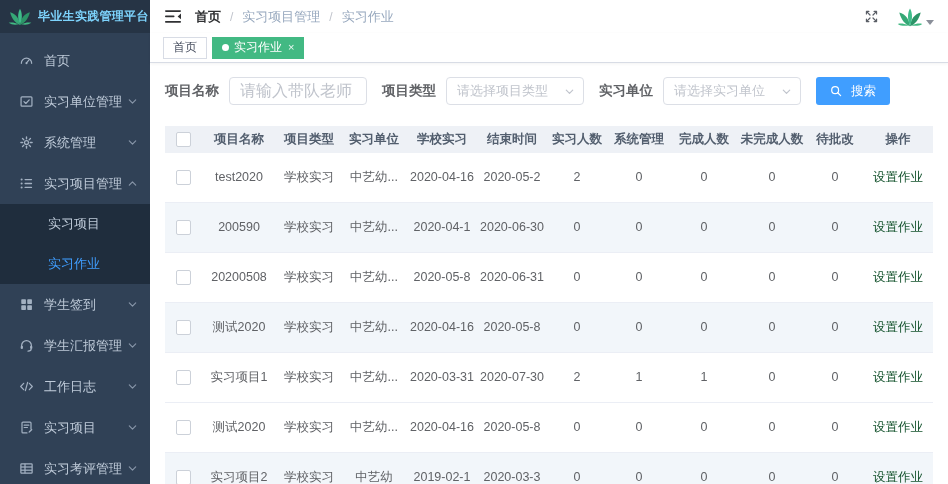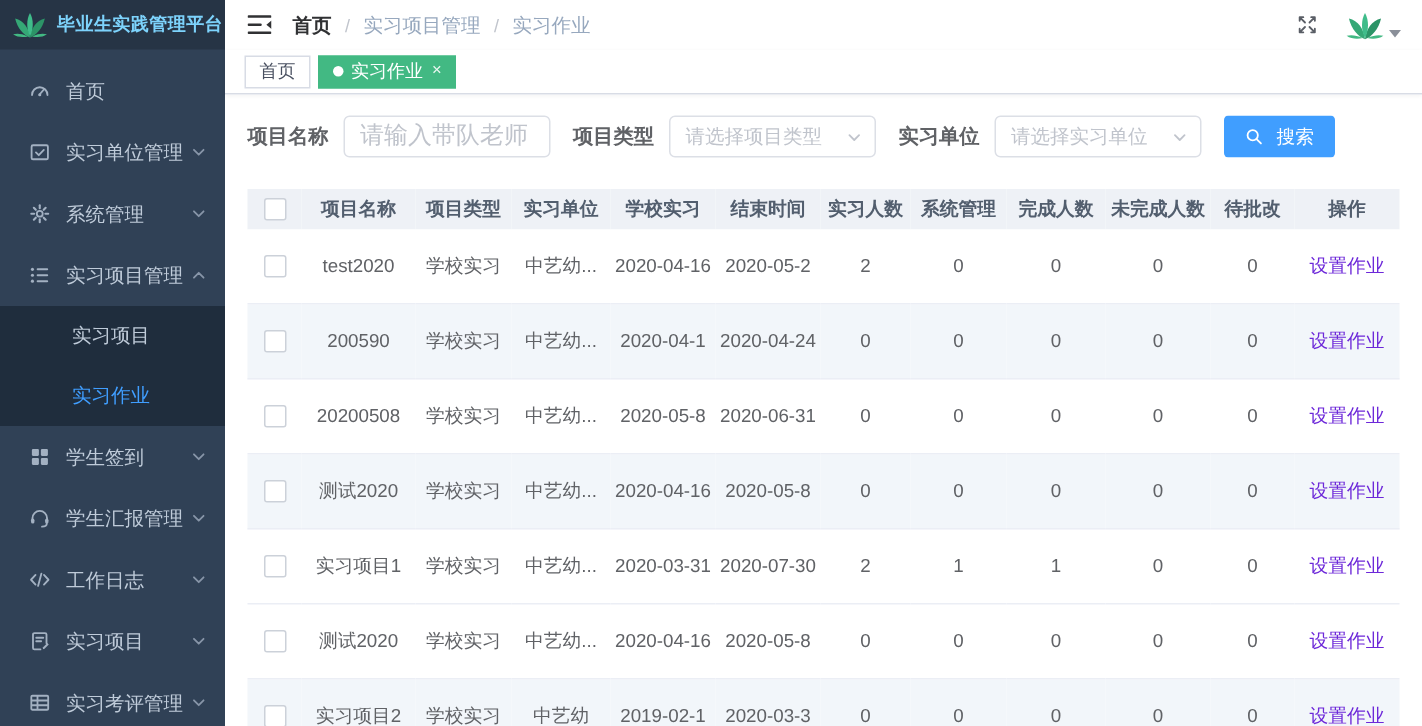--- a/index.html
+++ b/index.html
@@ -54,21 +54,21 @@
   .btn{height:28px;box-sizing:border-box;display:inline-flex;align-items:center;gap:9px;border-radius:3px;font-size:12.5px;padding:0 13px;cursor:pointer;border:1px solid transparent;font-family:inherit;}
   .btn.primary{background:#409eff;color:#fff;margin-right:10px;}
   .btn.plain{background:#fff;border-color:#dcdfe6;color:#5a5e66;}
 
   
   table{width:768px;border-collapse:collapse;table-layout:fixed;font-size:12.5px;color:#606266;}
   thead th{background:#eef1f6;height:27px;font-weight:bold;color:#525e6e;font-size:12.5px;text-align:center;padding:0;}
   tbody td{height:49px;text-align:center;border-bottom:1px solid #ebeef5;padding:0 2px;word-break:break-all;line-height:1.55;background:#fff;}
   tr.striped td{background:#f2f6fa;}
   .cb{width:13px;height:13px;border:1px solid #ccd1d9;border-radius:2px;background:#fff;margin:0 auto;cursor:pointer;}
-  .op-link{color:#6d28d9;cursor:pointer;white-space:nowrap;}
+  .op-link{color:#14532d;cursor:pointer;white-space:nowrap;}
 </style>
 </head>
 <body>
 
 <div class="app">
 
   <aside class="sidebar">
     <div class="logo-bar">
       <span style="display:inline-flex;">
         <svg viewBox="0 0 34 26" width="24" height="19">
@@ -371,21 +371,21 @@
               <td><span class="op-link">设置作业</span></td>
             </tr>
             <tr class="striped">
               <td>
                 <div class="cb"></div>
               </td>
               <td>200590</td>
               <td>学校实习</td>
               <td>中艺幼...</td>
               <td>2020-04-1</td>
-              <td>2020-04-24</td>
+              <td>2020-06-30</td>
               <td>0</td>
               <td>0</td>
               <td>0</td>
               <td>0</td>
               <td>0</td>
               <td><span class="op-link">设置作业</span></td>
             </tr>
             <tr class="">
               <td>
                 <div class="cb"></div>

